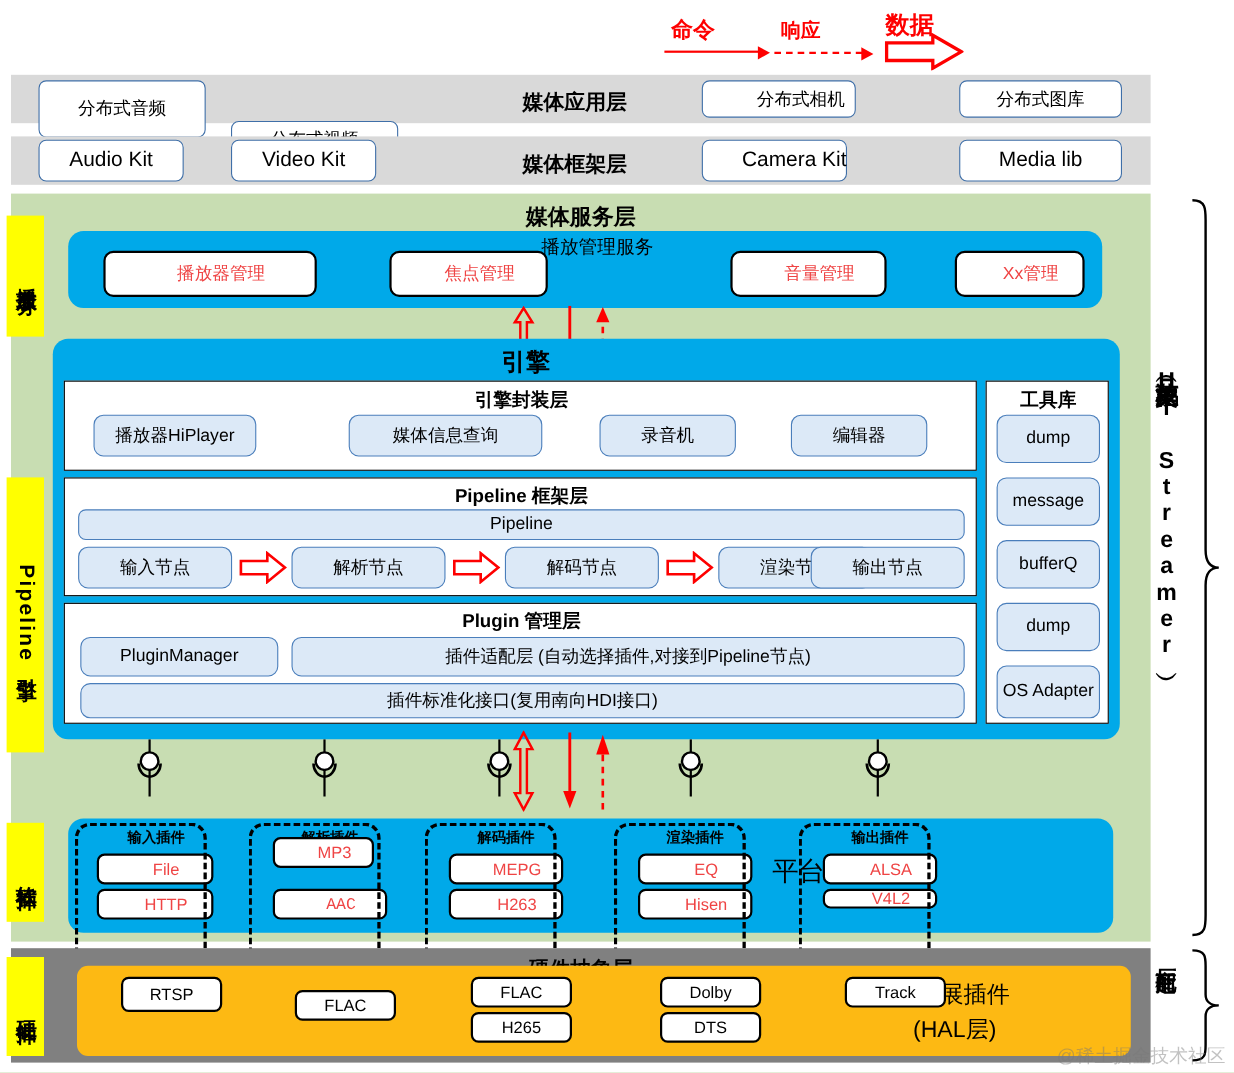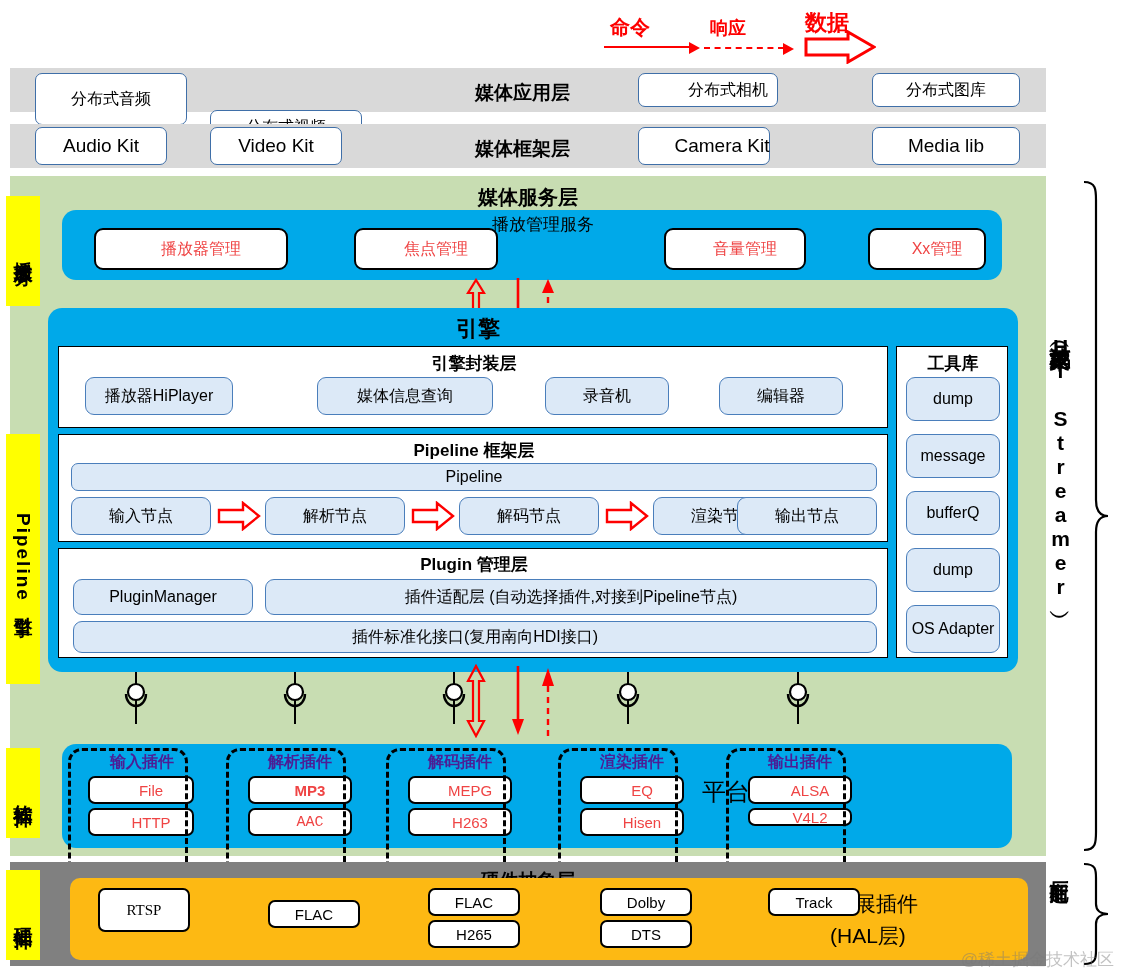--- a/index.html
+++ b/index.html
@@ -77,21 +77,21 @@
   
   .arrgrp { position:absolute; width:120px; height:64px; }
 
   
   .conn { position:absolute; width:26px; height:56px; }
 
   
   .dashcol {
     position:absolute; border:3px dashed #000; border-radius:14px; background:transparent;
   }
-  .plug-title { position:absolute; font-weight:bold; font-size:16px; color:#4c1d95; white-space:nowrap; text-align:center; }
+  .plug-title { position:absolute; font-weight:bold; font-size:13px; color:#000000; white-space:nowrap; text-align:center; }
 
   
   #band-hal { position:absolute; left:10px; top:862px; width:1036px; height:104px; background:#808080; }
   #orange { position:absolute; left:70px; top:878px; width:958px; height:82px; background:#fdb913; border-radius:10px; }
   .ob { position:absolute; background:#ffffff; border:2.2px solid #000; border-radius:7px;
         display:flex; align-items:center; justify-content:center; font-size:15px; color:#000; white-space:nowrap; }
 
   
   .brace { position:absolute; }
   .vtext { position:absolute; writing-mode:vertical-rl; text-orientation:upright;
@@ -235,21 +235,21 @@
   </svg>
 
   <div class="blue-panel" style="left:52px; top:568px; width:950px; height:104px;">
     <div style="position:absolute; left:640px; top:32px; font-size:24px; color:#000; white-space:nowrap;">平台软件插件</div>
 
     <div class="plug-title" style="left:22px; top:8px; width:116px;">输入插件</div>
     <div class="bbox thin" style="left:26px; top:32px; width:106px; height:28px;">File</div>
     <div class="bbox thin" style="left:26px; top:64px; width:106px; height:28px;">HTTP</div>
 
     <div class="plug-title" style="left:180px; top:8px; width:116px;">解析插件</div>
-    <div class="bbox thin" style="left:186px; top:32px; width:104px; height:28px;font-weight:bold;">MP3</div>
+    <div class="bbox thin" style="left:186px; top:17px; width:92px; height:28px;">MP3</div>
     <div class="bbox thin" style="left:186px; top:64px; width:104px; height:28px;font-family:Liberation Mono, monospace;">AAC</div>
 
     <div class="plug-title" style="left:340px; top:8px; width:116px;">解码插件</div>
     <div class="bbox thin" style="left:346px; top:32px; width:104px; height:28px;">MEPG</div>
     <div class="bbox thin" style="left:346px; top:64px; width:104px; height:28px;">H263</div>
 
     <div class="plug-title" style="left:512px; top:8px; width:116px;">渲染插件</div>
     <div class="bbox thin" style="left:518px; top:32px; width:104px; height:28px;">EQ</div>
     <div class="bbox thin" style="left:518px; top:64px; width:104px; height:28px;">Hisen</div>
 
@@ -265,21 +265,21 @@
 <div class="abs dashcol" style="left:558px; top:748px; width:120px; height:214px;"></div>
 <div class="abs dashcol" style="left:726px; top:748px; width:120px; height:214px;"></div>
 
 <div id="band-hal">
   <div class="band-title" style="left:0; top:6px; width:1036px; text-align:center;">硬件抽象层</div>
 </div>
 <div id="orange">
   <div style="position:absolute; left:722px; top:12px; font-size:21px; color:#000; white-space:nowrap;">厂商扩展插件</div>
   <div style="position:absolute; left:760px; top:44px; font-size:21px; color:#000; white-space:nowrap;">(HAL层)</div>
 
-  <div class="ob" style="left:28px; top:10px; width:92px; height:44px;font-family:Liberation Serif, serif;">RTSP</div>
+  <div class="ob" style="left:40px; top:10px; width:92px; height:32px;">RTSP</div>
   <div class="ob" style="left:198px; top:22px; width:92px; height:28px;">FLAC</div>
   <div class="ob" style="left:358px; top:10px; width:92px; height:28px;">FLAC</div>
   <div class="ob" style="left:358px; top:42px; width:92px; height:28px;">H265</div>
   <div class="ob" style="left:530px; top:10px; width:92px; height:28px;">Dolby</div>
   <div class="ob" style="left:530px; top:42px; width:92px; height:28px;">DTS</div>
   <div class="ob" style="left:698px; top:10px; width:92px; height:28px;">Track</div>
 </div>
 
 <div class="abs ytab" style="left:6px;  top:196px; width:34px; height:110px; font-size:19px;">播放服务</div>
 <div class="abs ytab lat" style="left:6px;  top:434px; width:34px; height:250px; font-size:19px;">Pipeline引擎</div>

